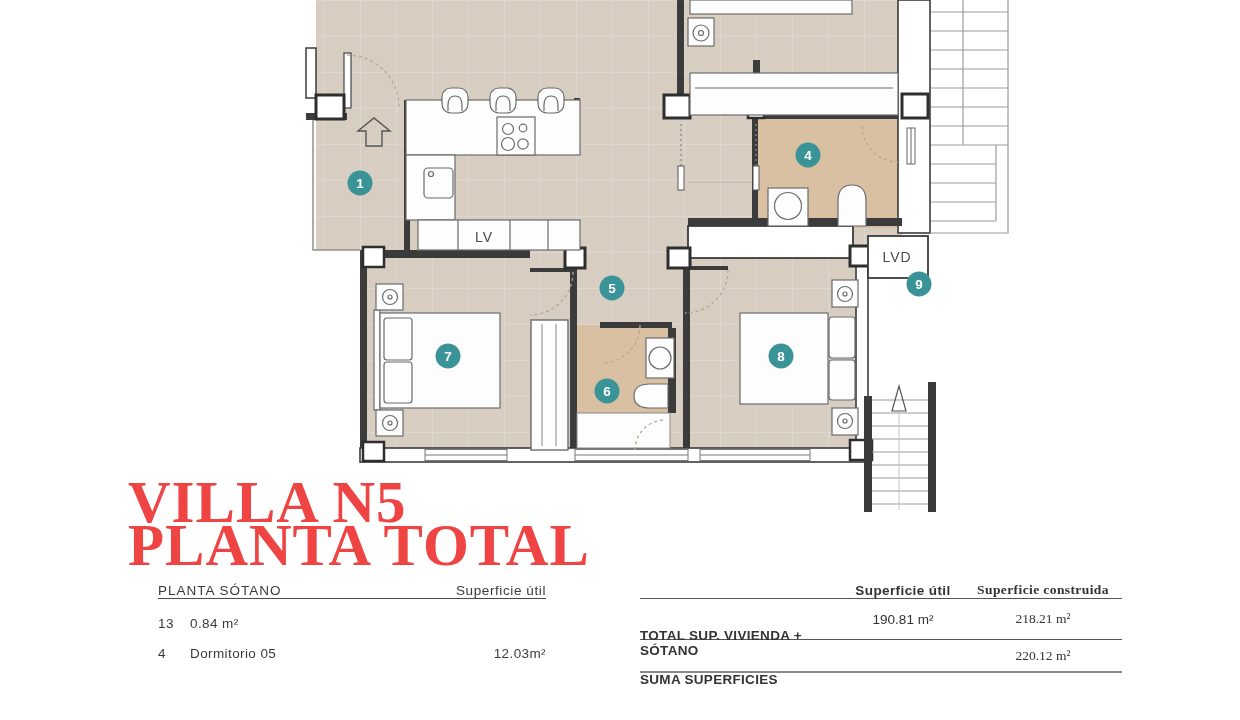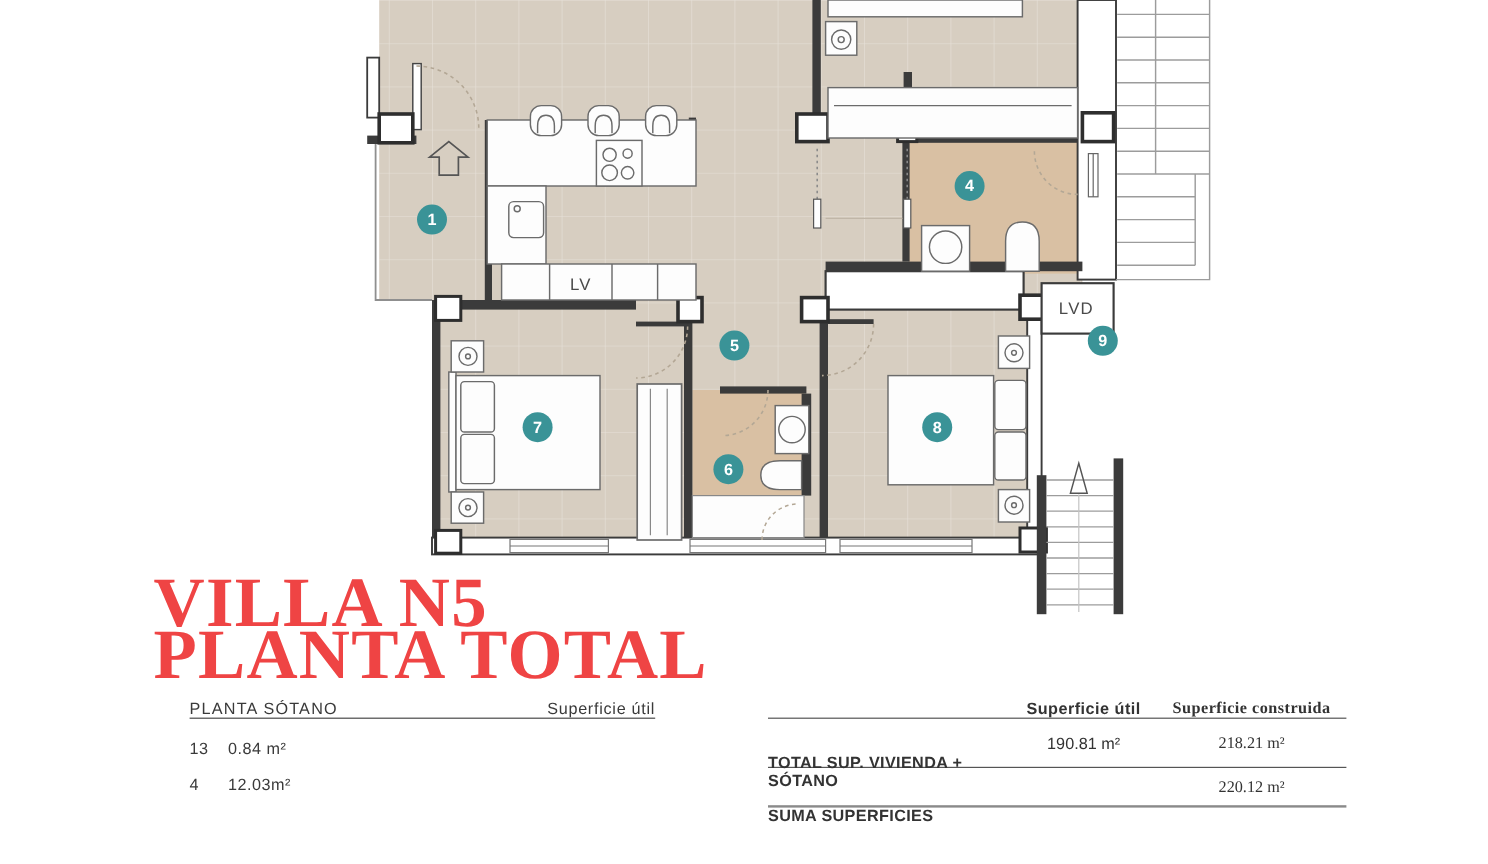--- a/index.html
+++ b/index.html
@@ -296,20 +296,21 @@
       <span class="lt-title">PLANTA SÓTANO</span>
       <span class="lt-col">Superficie útil</span>
     </div>
     <div class="lt-rows">
       <div class="lt-row">
         <span class="num">13</span>
         <span class="val">0.84 m²</span>
       </div>
       <div class="lt-row">
         <span class="num">4</span>
+        <span class="nm">Dormitorio 05</span>
         <span class="val">12.03m²</span>
       </div>
     </div>
   </div>
 
   <div class="tbl-right">
     <div class="rt-head">
       <span class="rt-label"></span>
       <span class="rt-c1">Superficie útil</span>
       <span class="rt-c2">Superficie construida</span>

